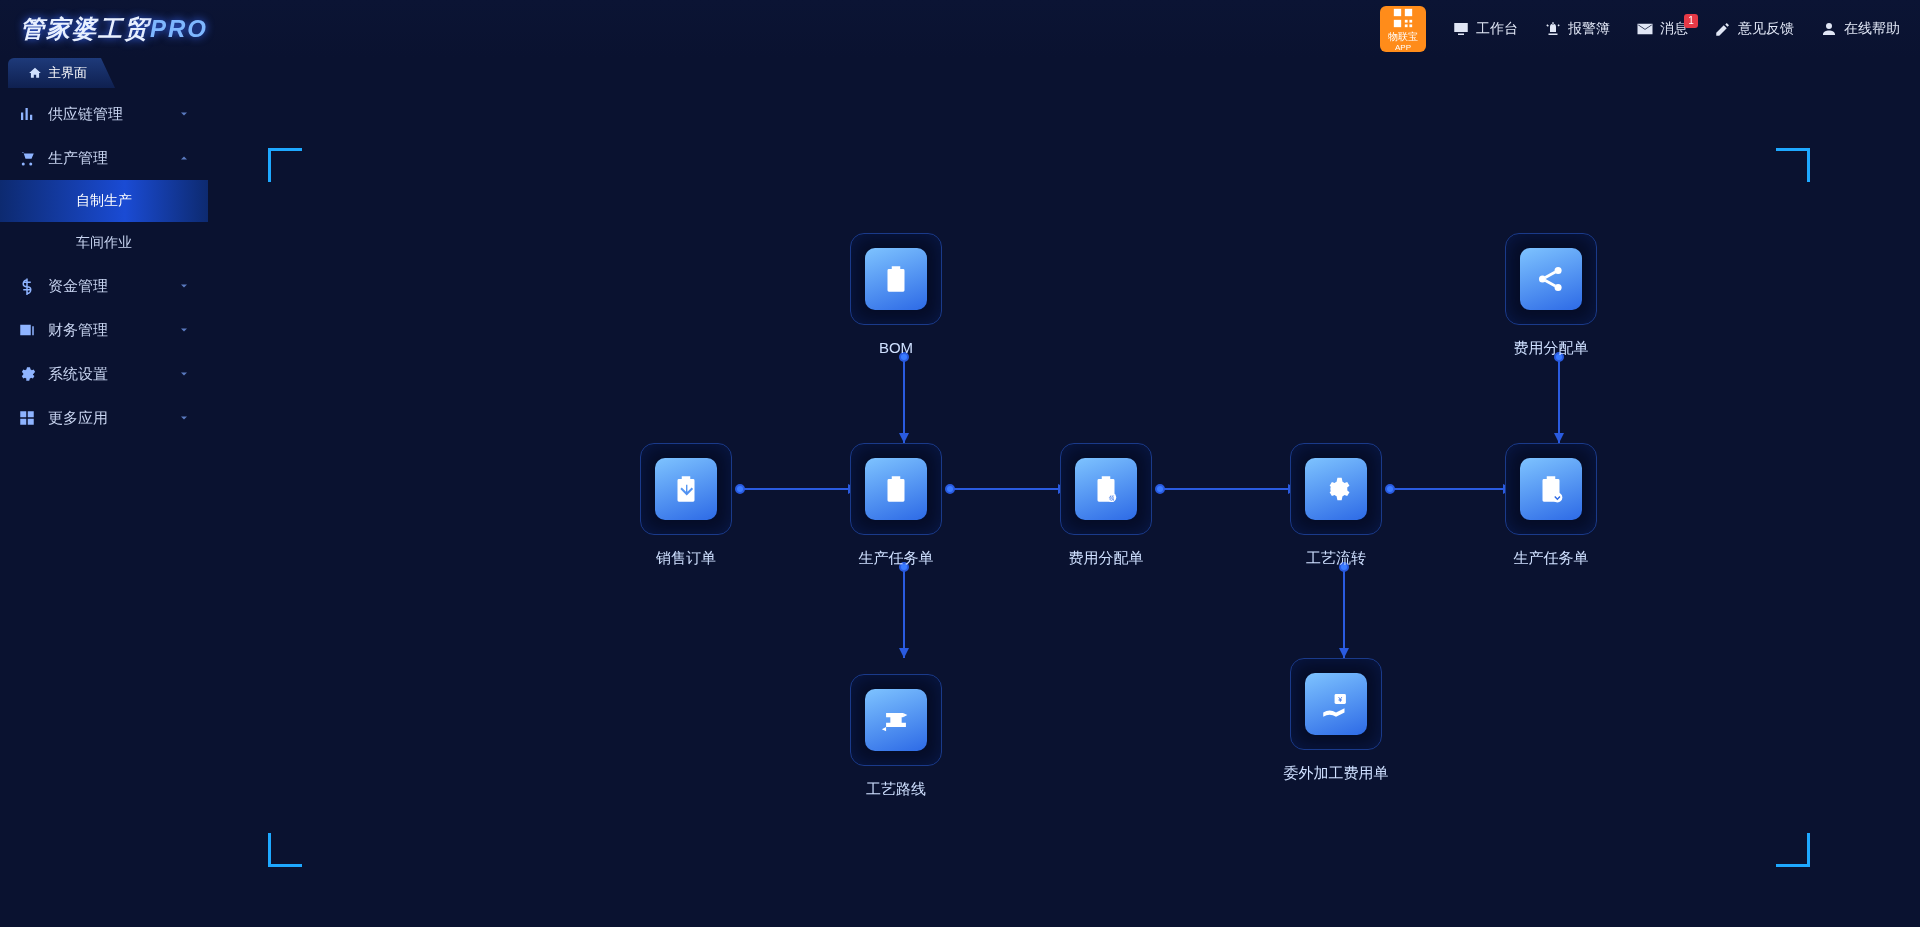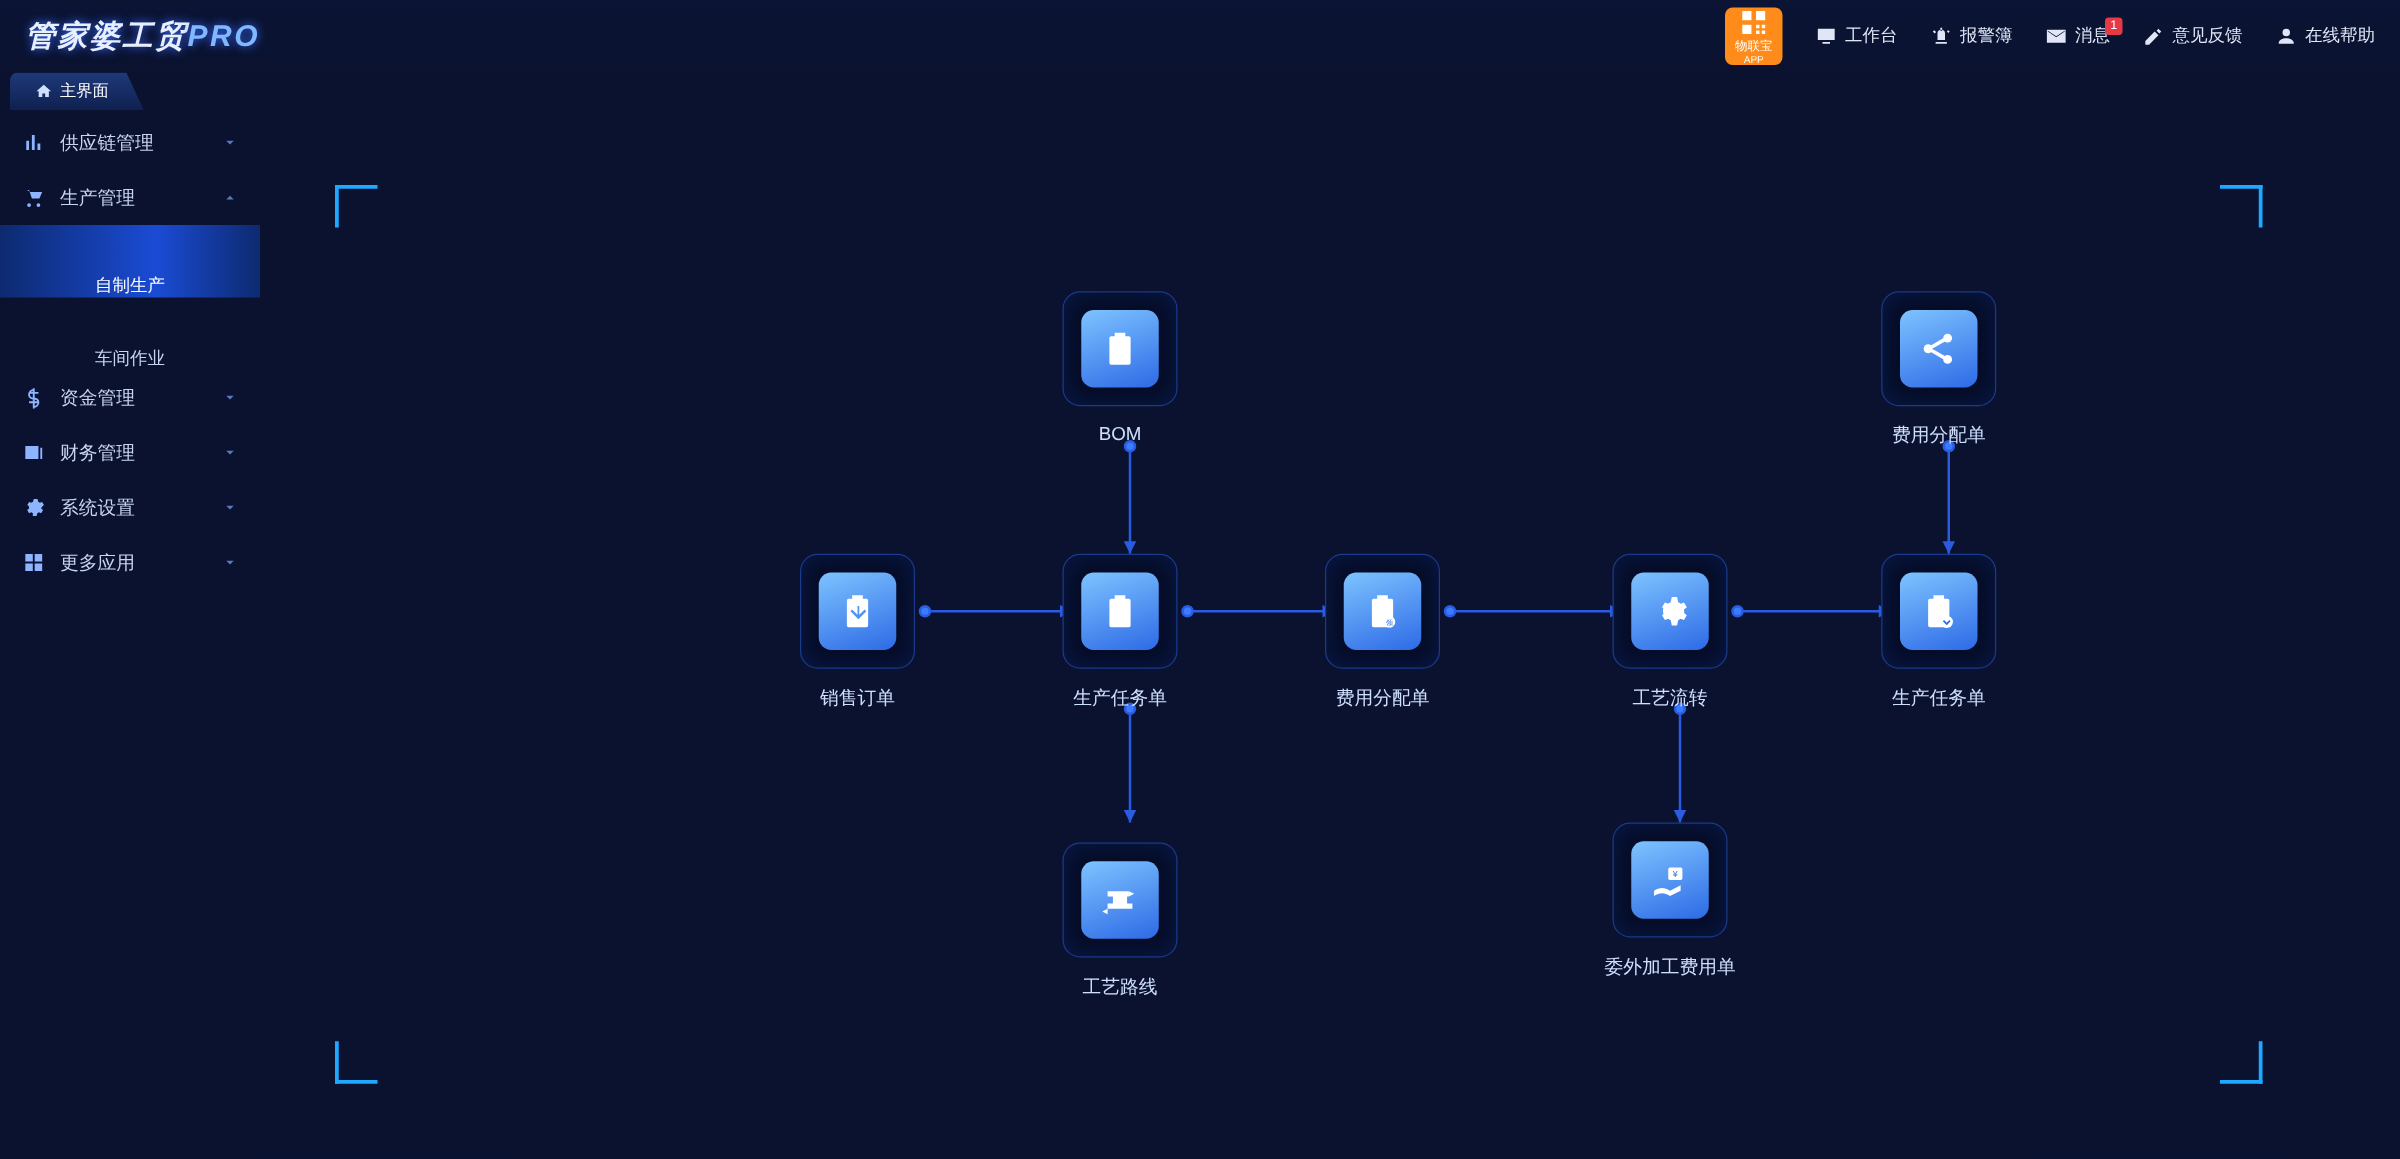--- a/index.html
+++ b/index.html
@@ -23,21 +23,21 @@
 .tab svg { width:14px; height:14px; fill:#cfe0ff; }
 
 
 .body { display:flex; height:calc(927px - 88px); }
 .sidebar { width:208px; background:#0a1230; padding-top:4px; }
 .nav-item { display:flex; align-items:center; height:44px; padding:0 18px; font-size:15px; color:#c8d4f0; cursor:pointer; gap:12px; }
 .nav-item .chev { margin-left:auto; }
 .nav-item svg.icon { width:18px; height:18px; fill:#8fb4ff; }
 .nav-item svg.chev { width:12px; height:12px; fill:#5a7ac0; }
 .nav-item.expanded svg.chev { transform:rotate(180deg); }
-.sub-item { height:58px; display:flex; align-items:flex-end; justify-content:center; font-size:14px; color:#c8d4f0; cursor:pointer; }
+.sub-item { height:42px; display:flex; align-items:center; justify-content:center; font-size:14px; color:#c8d4f0; cursor:pointer; }
 .sub-item.active { background:linear-gradient(90deg,#0d2a70,#1a4bd4 60%,#0d2a70); color:#fff; }
 
 
 .main { flex:1; position:relative; }
 .frame { position:absolute; left:60px; right:110px; top:60px; bottom:60px; }
 .corner { position:absolute; width:34px; height:34px; }
 .corner::before,.corner::after { content:""; position:absolute; background:#1ea8ff; }
 .corner.tl { top:0; left:0; } .corner.tr { top:0; right:0; }
 .corner.bl { bottom:0; left:0; } .corner.br { bottom:0; right:0; }
 .corner.tl::before,.corner.tr::before { top:0; width:34px; height:3px; }

